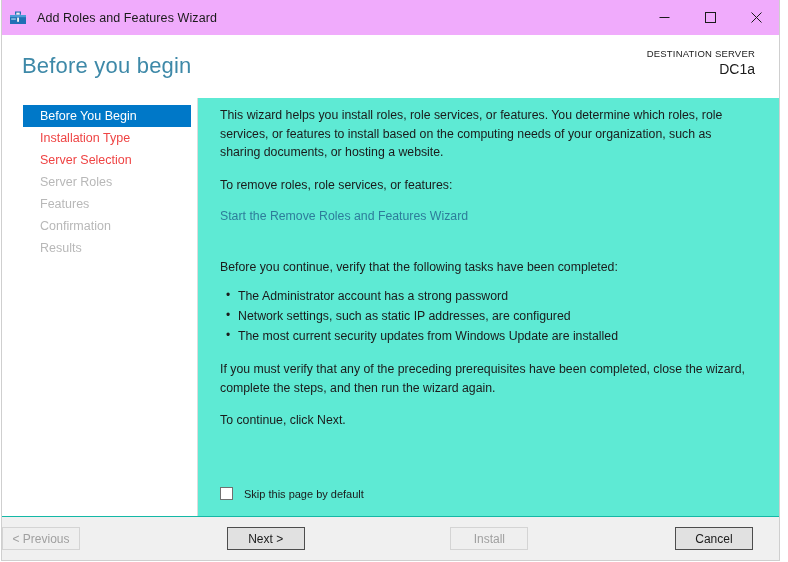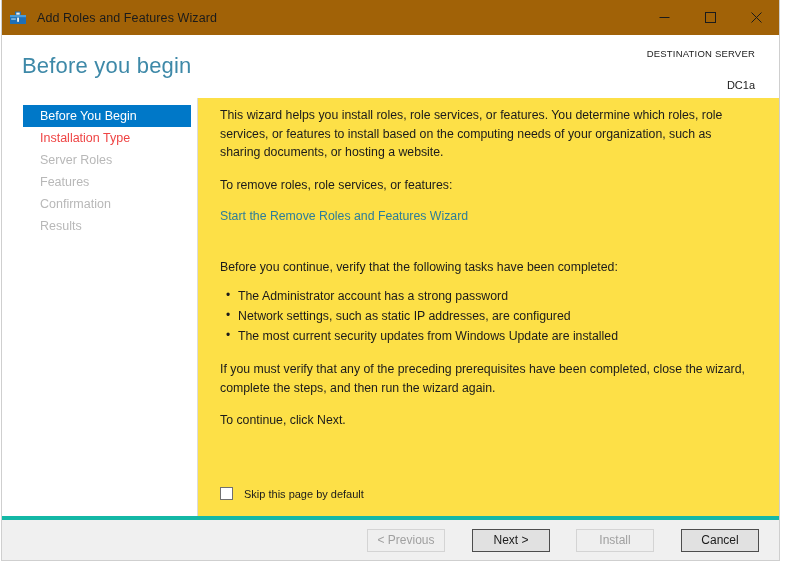--- a/index.html
+++ b/index.html
@@ -69,21 +69,21 @@
     background: #ffffff;
     display: flex;
     flex-direction: column;
     z-index: 2;
   }
 
   
   #titlebar {
     height: 35px;
     min-height: 35px;
-    background: #a16207;
+    background: #f0abfc;
     display: flex;
     align-items: center;
     position: relative;
   }
   #app-icon {
     margin-left: 7px;
     width: 18px;
     height: 18px;
     position: relative;
     flex: 0 0 auto;
@@ -134,24 +134,24 @@
     text-align: right;
     line-height: 14px;
   }
   #dest-label {
     font-size: 9.5px;
     color: #1b1b1b;
     letter-spacing: 0.2px;
     display: block;
   }
   #dest-name {
-    font-size: 11px;
+    font-size: 14px;
     color: #1b1b1b;
     display: block;
-    margin-top: 17px;
+    margin-top: 1px;
   }
 
   
   #body-split {
     flex: 1 1 auto;
     display: flex;
     position: relative;
     min-height: 0;
   }
   #sidebar {
@@ -181,21 +181,21 @@
   .nav-item.disabled {
     color: #b8b8b8;
   }
 
   
   #content {
     flex: 1 1 auto;
     position: relative;
     padding: 8px 24px 0 22px;
     box-sizing: border-box;
-    background: #fde047;
+    background: #5eead4;
   }
   .para {
     font-size: 12.3px;
     color: #1b1b1b;
     line-height: 18.5px;
     margin: 0 0 14px 0;
     max-width: 540px;
   }
   .para.tight { margin-bottom: 12px; }
   .link {
@@ -248,25 +248,25 @@
     margin-left: 11px;
     font-size: 11px;
     color: #1b1b1b;
   }
 
   
   #footer {
     height: 44px;
     min-height: 44px;
     background: #f0f0f0;
-    border-top: 4px solid #14b8a6;
-    display: flex;
-    align-items: center;
-    justify-content: flex-end;
-    padding-right: 20px;
+    border-top: 1px solid #14b8a6;
+    display: flex;
+    align-items: center;
+    justify-content: space-between;
+    padding-right: 26px;
     box-sizing: border-box;
   }
   .btn {
     width: 78px;
     height: 23px;
     font-size: 12px;
     font-family: "Liberation Sans", sans-serif;
     background: #e1e1e1;
     border: 1px solid #adadad;
     color: #1b1b1b;
@@ -337,20 +337,23 @@
 
     <div id="body-split">
 
       <div id="sidebar">
         <div class="nav-item active">
           <span>Before You Begin</span>
         </div>
         <div class="nav-item">
           <span>Installation Type</span>
         </div>
+        <div class="nav-item">
+          <span>Server Selection</span>
+        </div>
         <div class="nav-item disabled">
           <span>Server Roles</span>
         </div>
         <div class="nav-item disabled">
           <span>Features</span>
         </div>
         <div class="nav-item disabled">
           <span>Confirmation</span>
         </div>
         <div class="nav-item disabled">

